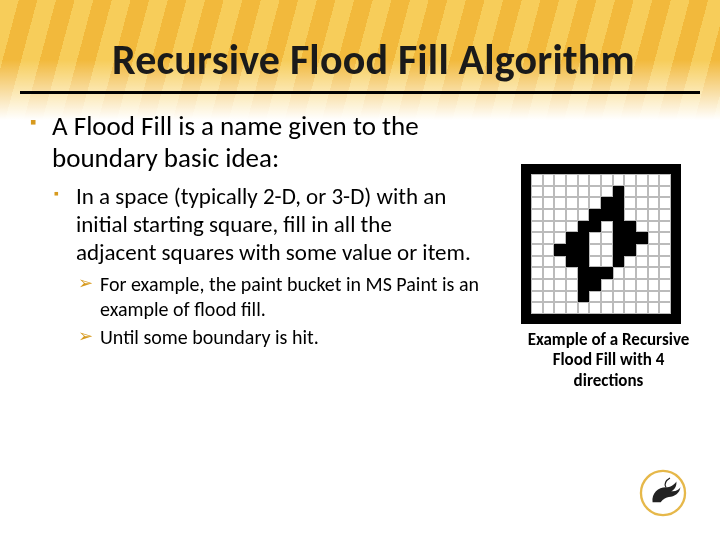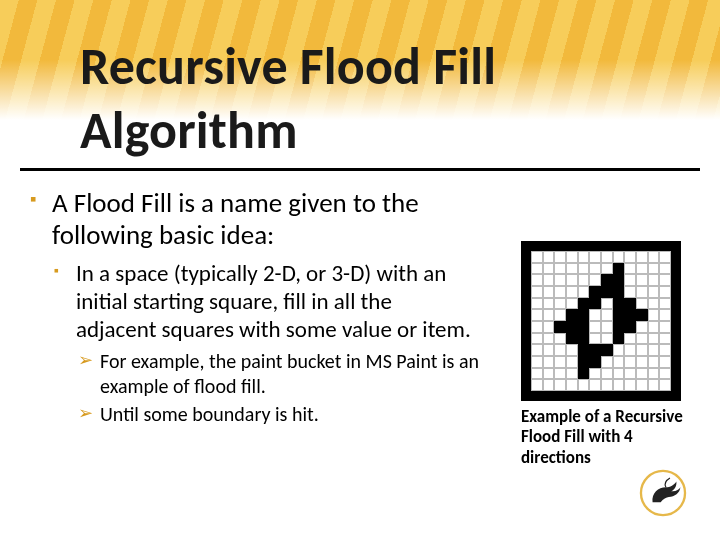--- a/index.html
+++ b/index.html
@@ -25,23 +25,23 @@
   .stripes::after {
     content: "";
     position: absolute;
     left: 0; right: 0; bottom: 0; height: 60px;
     background: linear-gradient(to bottom, rgba(255,255,255,0) 0%, #ffffff 100%);
   }
   .title {
     position: relative;
     z-index: 2;
     font-weight: 700;
-    font-size: 52px;
+    font-size: 42px;
     color: #1a1a1a;
-    padding: 34px 36px 4px 80px;
+    padding: 34px 36px 4px 112px;
     letter-spacing: 0.2px;
   }
   .rule {
     position: relative;
     z-index: 2;
     height: 3px;
     background: #000;
     margin: 2px 20px 0 20px;
   }
   .content {
@@ -94,21 +94,21 @@
   .b3::before {
     content: "\27A2";
     position: absolute;
     left: 0; top: 0;
     color: #d79a1f;
     font-size: 18px;
   }
   .caption {
     font-size: 17px;
     font-weight: 700;
-    text-align: left;
+    text-align: center;
     margin-top: 6px;
     line-height: 1.2;
   }
   .gridbox {
     width: 160px; height: 160px;
     background: #000;
     padding: 10px;
     box-sizing: border-box;
   }
   .grid {
@@ -133,21 +133,21 @@
 </head>
 <body>
 
 <div class="stripes"></div>
 
 <div class="title">Recursive Flood Fill Algorithm</div>
 <div class="rule"></div>
 
 <div class="content">
   <div class="left">
-    <div class="b1">A Flood Fill is a name given to the following basic idea:</div>
+    <div class="b1">A Flood Fill is a name given to the boundary basic idea:</div>
     <div class="b2">In a space (typically 2-D, or 3-D) with an initial starting square, fill in all the adjacent squares with some value or item.</div>
     <div class="b3">For example, the paint bucket in MS Paint is an example of flood fill.</div>
     <div class="b3">Until some boundary is hit.</div>
   </div>
   <div class="right">
     <div class="gridbox">
       <div class="grid" id="ff-grid">
           <div class="cell"></div>
           <div class="cell"></div>
           <div class="cell"></div>

